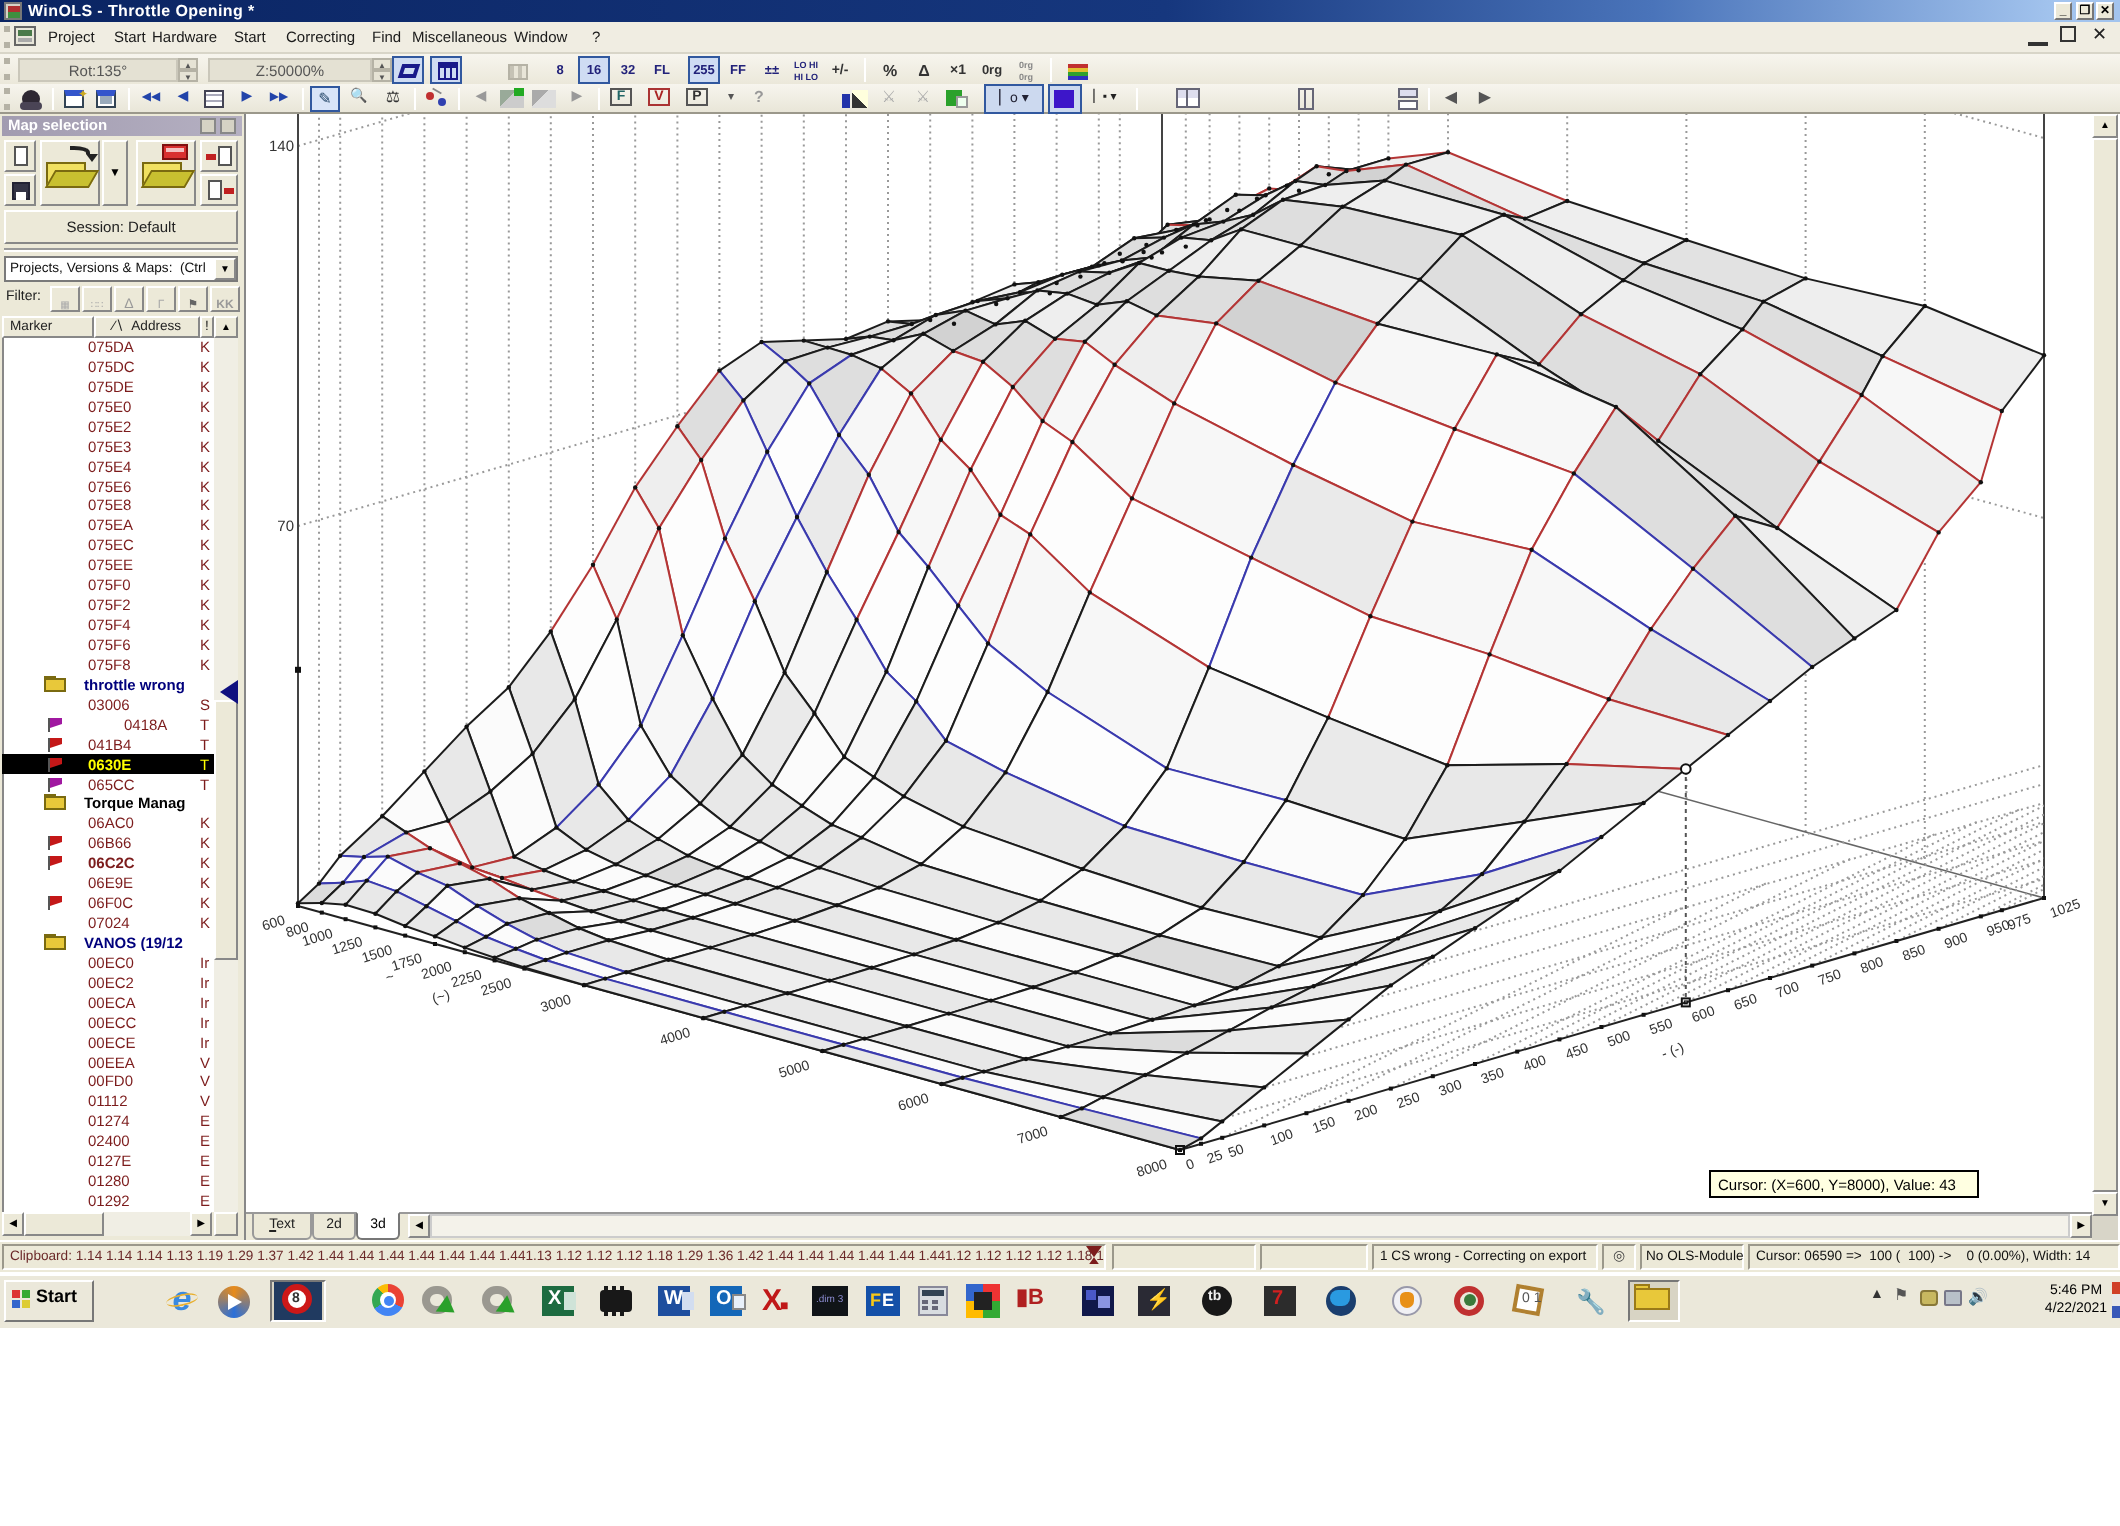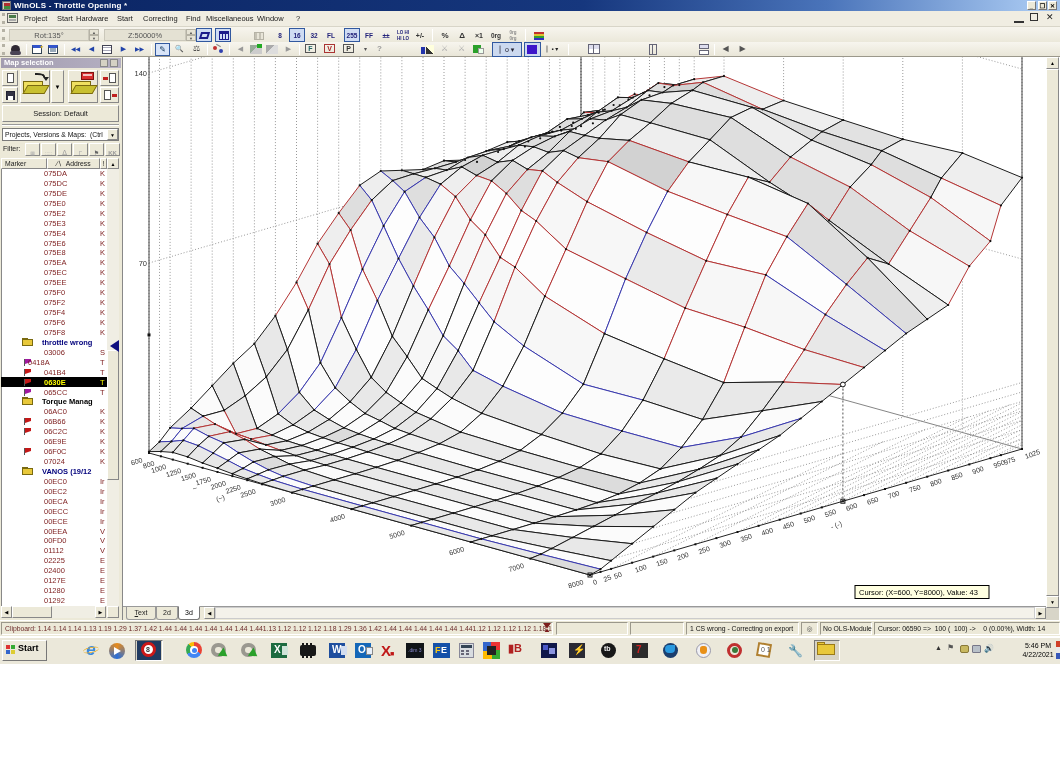--- a/index.html
+++ b/index.html
@@ -276,21 +276,21 @@
 <div class="a" style="left:100px;top:318.0px;font-size:7.5px;color:#7c1c1c">K</div>
 <div class="a" style="left:44px;top:327.9px;font-size:7.5px;color:#7c1c1c;font-weight:normal">075F8</div>
 <div class="a" style="left:100px;top:327.9px;font-size:7.5px;color:#7c1c1c">K</div>
 <div class="a" style="left:22px;top:338.8px;width:11px;height:7px;background:#e8c83a;border:1px solid #7a6a10"></div>
 <div class="a" style="left:22px;top:337.8px;width:6px;height:2px;background:#e8c83a;border:1px solid #7a6a10"></div>
 <div class="a" style="left:42px;top:337.8px;font-size:7.5px;font-weight:bold;color:#00007c;white-space:nowrap">throttle wrong</div>
 <div class="a" style="left:44px;top:347.7px;font-size:7.5px;color:#7c1c1c;font-weight:normal">03006</div>
 <div class="a" style="left:100px;top:347.7px;font-size:7.5px;color:#7c1c1c">S</div>
 <div class="a" style="left:24px;top:358.7px;width:1px;height:7px;background:#555"></div>
 <div class="a" style="left:25px;top:358.7px;width:0;height:0;border-top:3px solid #a018a0;border-bottom:2px solid transparent;border-left:6px solid #a018a0"></div>
-<div class="a" style="left:28px;top:357.7px;font-size:7.5px;color:#7c1c1c;font-weight:normal">0418A</div>
+<div class="a" style="left:62px;top:357.7px;font-size:7.5px;color:#7c1c1c;font-weight:normal">0418A</div>
 <div class="a" style="left:100px;top:357.7px;font-size:7.5px;color:#7c1c1c">T</div>
 <div class="a" style="left:24px;top:368.6px;width:1px;height:7px;background:#555"></div>
 <div class="a" style="left:25px;top:368.6px;width:0;height:0;border-top:3px solid #c41818;border-bottom:2px solid transparent;border-left:6px solid #c41818"></div>
 <div class="a" style="left:44px;top:367.6px;font-size:7.5px;color:#7c1c1c;font-weight:normal">041B4</div>
 <div class="a" style="left:100px;top:367.6px;font-size:7.5px;color:#7c1c1c">T</div>
 <div class="a" style="left:1px;top:377.0px;width:106px;height:10px;background:#000"></div>
 <div class="a" style="left:24px;top:378.5px;width:1px;height:7px;background:#555"></div>
 <div class="a" style="left:25px;top:378.5px;width:0;height:0;border-top:3px solid #c41818;border-bottom:2px solid transparent;border-left:6px solid #c41818"></div>
 <div class="a" style="left:44px;top:377.5px;font-size:7.5px;color:#ffff00;font-weight:bold">0630E</div>
 <div class="a" style="left:100px;top:377.5px;font-size:7.5px;color:#ffff00">T</div>
@@ -302,21 +302,21 @@
 <div class="a" style="left:22px;top:397.4px;width:6px;height:2px;background:#e8c83a;border:1px solid #7a6a10"></div>
 <div class="a" style="left:42px;top:397.4px;font-size:7.5px;font-weight:bold;color:#000;white-space:nowrap">Torque Manag</div>
 <div class="a" style="left:44px;top:407.3px;font-size:7.5px;color:#7c1c1c;font-weight:normal">06AC0</div>
 <div class="a" style="left:100px;top:407.3px;font-size:7.5px;color:#7c1c1c">K</div>
 <div class="a" style="left:24px;top:418.3px;width:1px;height:7px;background:#555"></div>
 <div class="a" style="left:25px;top:418.3px;width:0;height:0;border-top:3px solid #c41818;border-bottom:2px solid transparent;border-left:6px solid #c41818"></div>
 <div class="a" style="left:44px;top:417.3px;font-size:7.5px;color:#7c1c1c;font-weight:normal">06B66</div>
 <div class="a" style="left:100px;top:417.3px;font-size:7.5px;color:#7c1c1c">K</div>
 <div class="a" style="left:24px;top:428.2px;width:1px;height:7px;background:#555"></div>
 <div class="a" style="left:25px;top:428.2px;width:0;height:0;border-top:3px solid #c41818;border-bottom:2px solid transparent;border-left:6px solid #c41818"></div>
-<div class="a" style="left:44px;top:427.2px;font-size:7.5px;color:#7c1c1c;font-weight:normal">06C2C</div>
+<div class="a" style="left:44px;top:427.2px;font-size:7.5px;color:#7c1c1c;font-weight:bold">06C2C</div>
 <div class="a" style="left:100px;top:427.2px;font-size:7.5px;color:#7c1c1c">K</div>
 <div class="a" style="left:44px;top:437.1px;font-size:7.5px;color:#7c1c1c;font-weight:normal">06E9E</div>
 <div class="a" style="left:100px;top:437.1px;font-size:7.5px;color:#7c1c1c">K</div>
 <div class="a" style="left:24px;top:448.0px;width:1px;height:7px;background:#555"></div>
 <div class="a" style="left:25px;top:448.0px;width:0;height:0;border-top:3px solid #c41818;border-bottom:2px solid transparent;border-left:6px solid #c41818"></div>
 <div class="a" style="left:44px;top:447.0px;font-size:7.5px;color:#7c1c1c;font-weight:normal">06F0C</div>
 <div class="a" style="left:100px;top:447.0px;font-size:7.5px;color:#7c1c1c">K</div>
 <div class="a" style="left:44px;top:457.0px;font-size:7.5px;color:#7c1c1c;font-weight:normal">07024</div>
 <div class="a" style="left:100px;top:457.0px;font-size:7.5px;color:#7c1c1c">K</div>
 <div class="a" style="left:22px;top:467.9px;width:11px;height:7px;background:#e8c83a;border:1px solid #7a6a10"></div>
@@ -331,21 +331,21 @@
 <div class="a" style="left:44px;top:506.6px;font-size:7.5px;color:#7c1c1c;font-weight:normal">00ECC</div>
 <div class="a" style="left:100px;top:506.6px;font-size:7.5px;color:#7c1c1c">Ir</div>
 <div class="a" style="left:44px;top:516.6px;font-size:7.5px;color:#7c1c1c;font-weight:normal">00ECE</div>
 <div class="a" style="left:100px;top:516.6px;font-size:7.5px;color:#7c1c1c">Ir</div>
 <div class="a" style="left:44px;top:526.5px;font-size:7.5px;color:#7c1c1c;font-weight:normal">00EEA</div>
 <div class="a" style="left:100px;top:526.5px;font-size:7.5px;color:#7c1c1c">V</div>
 <div class="a" style="left:44px;top:536.4px;font-size:7.5px;color:#7c1c1c;font-weight:normal">00FD0</div>
 <div class="a" style="left:100px;top:536.4px;font-size:7.5px;color:#7c1c1c">V</div>
 <div class="a" style="left:44px;top:546.3px;font-size:7.5px;color:#7c1c1c;font-weight:normal">01112</div>
 <div class="a" style="left:100px;top:546.3px;font-size:7.5px;color:#7c1c1c">V</div>
-<div class="a" style="left:44px;top:556.3px;font-size:7.5px;color:#7c1c1c;font-weight:normal">02225</div>
+<div class="a" style="left:44px;top:556.3px;font-size:7.5px;color:#7c1c1c;font-weight:normal">01274</div>
 <div class="a" style="left:100px;top:556.3px;font-size:7.5px;color:#7c1c1c">E</div>
 <div class="a" style="left:44px;top:566.2px;font-size:7.5px;color:#7c1c1c;font-weight:normal">02400</div>
 <div class="a" style="left:100px;top:566.2px;font-size:7.5px;color:#7c1c1c">E</div>
 <div class="a" style="left:44px;top:576.1px;font-size:7.5px;color:#7c1c1c;font-weight:normal">0127E</div>
 <div class="a" style="left:100px;top:576.1px;font-size:7.5px;color:#7c1c1c">E</div>
 <div class="a" style="left:44px;top:586.1px;font-size:7.5px;color:#7c1c1c;font-weight:normal">01280</div>
 <div class="a" style="left:100px;top:586.1px;font-size:7.5px;color:#7c1c1c">E</div>
 <div class="a" style="left:44px;top:596.0px;font-size:7.5px;color:#7c1c1c;font-weight:normal">01292</div>
 <div class="a" style="left:100px;top:596.0px;font-size:7.5px;color:#7c1c1c">E</div>
 <div class="a" style="left:107px;top:169px;width:12px;height:437px;background:#f0eee4"></div>

